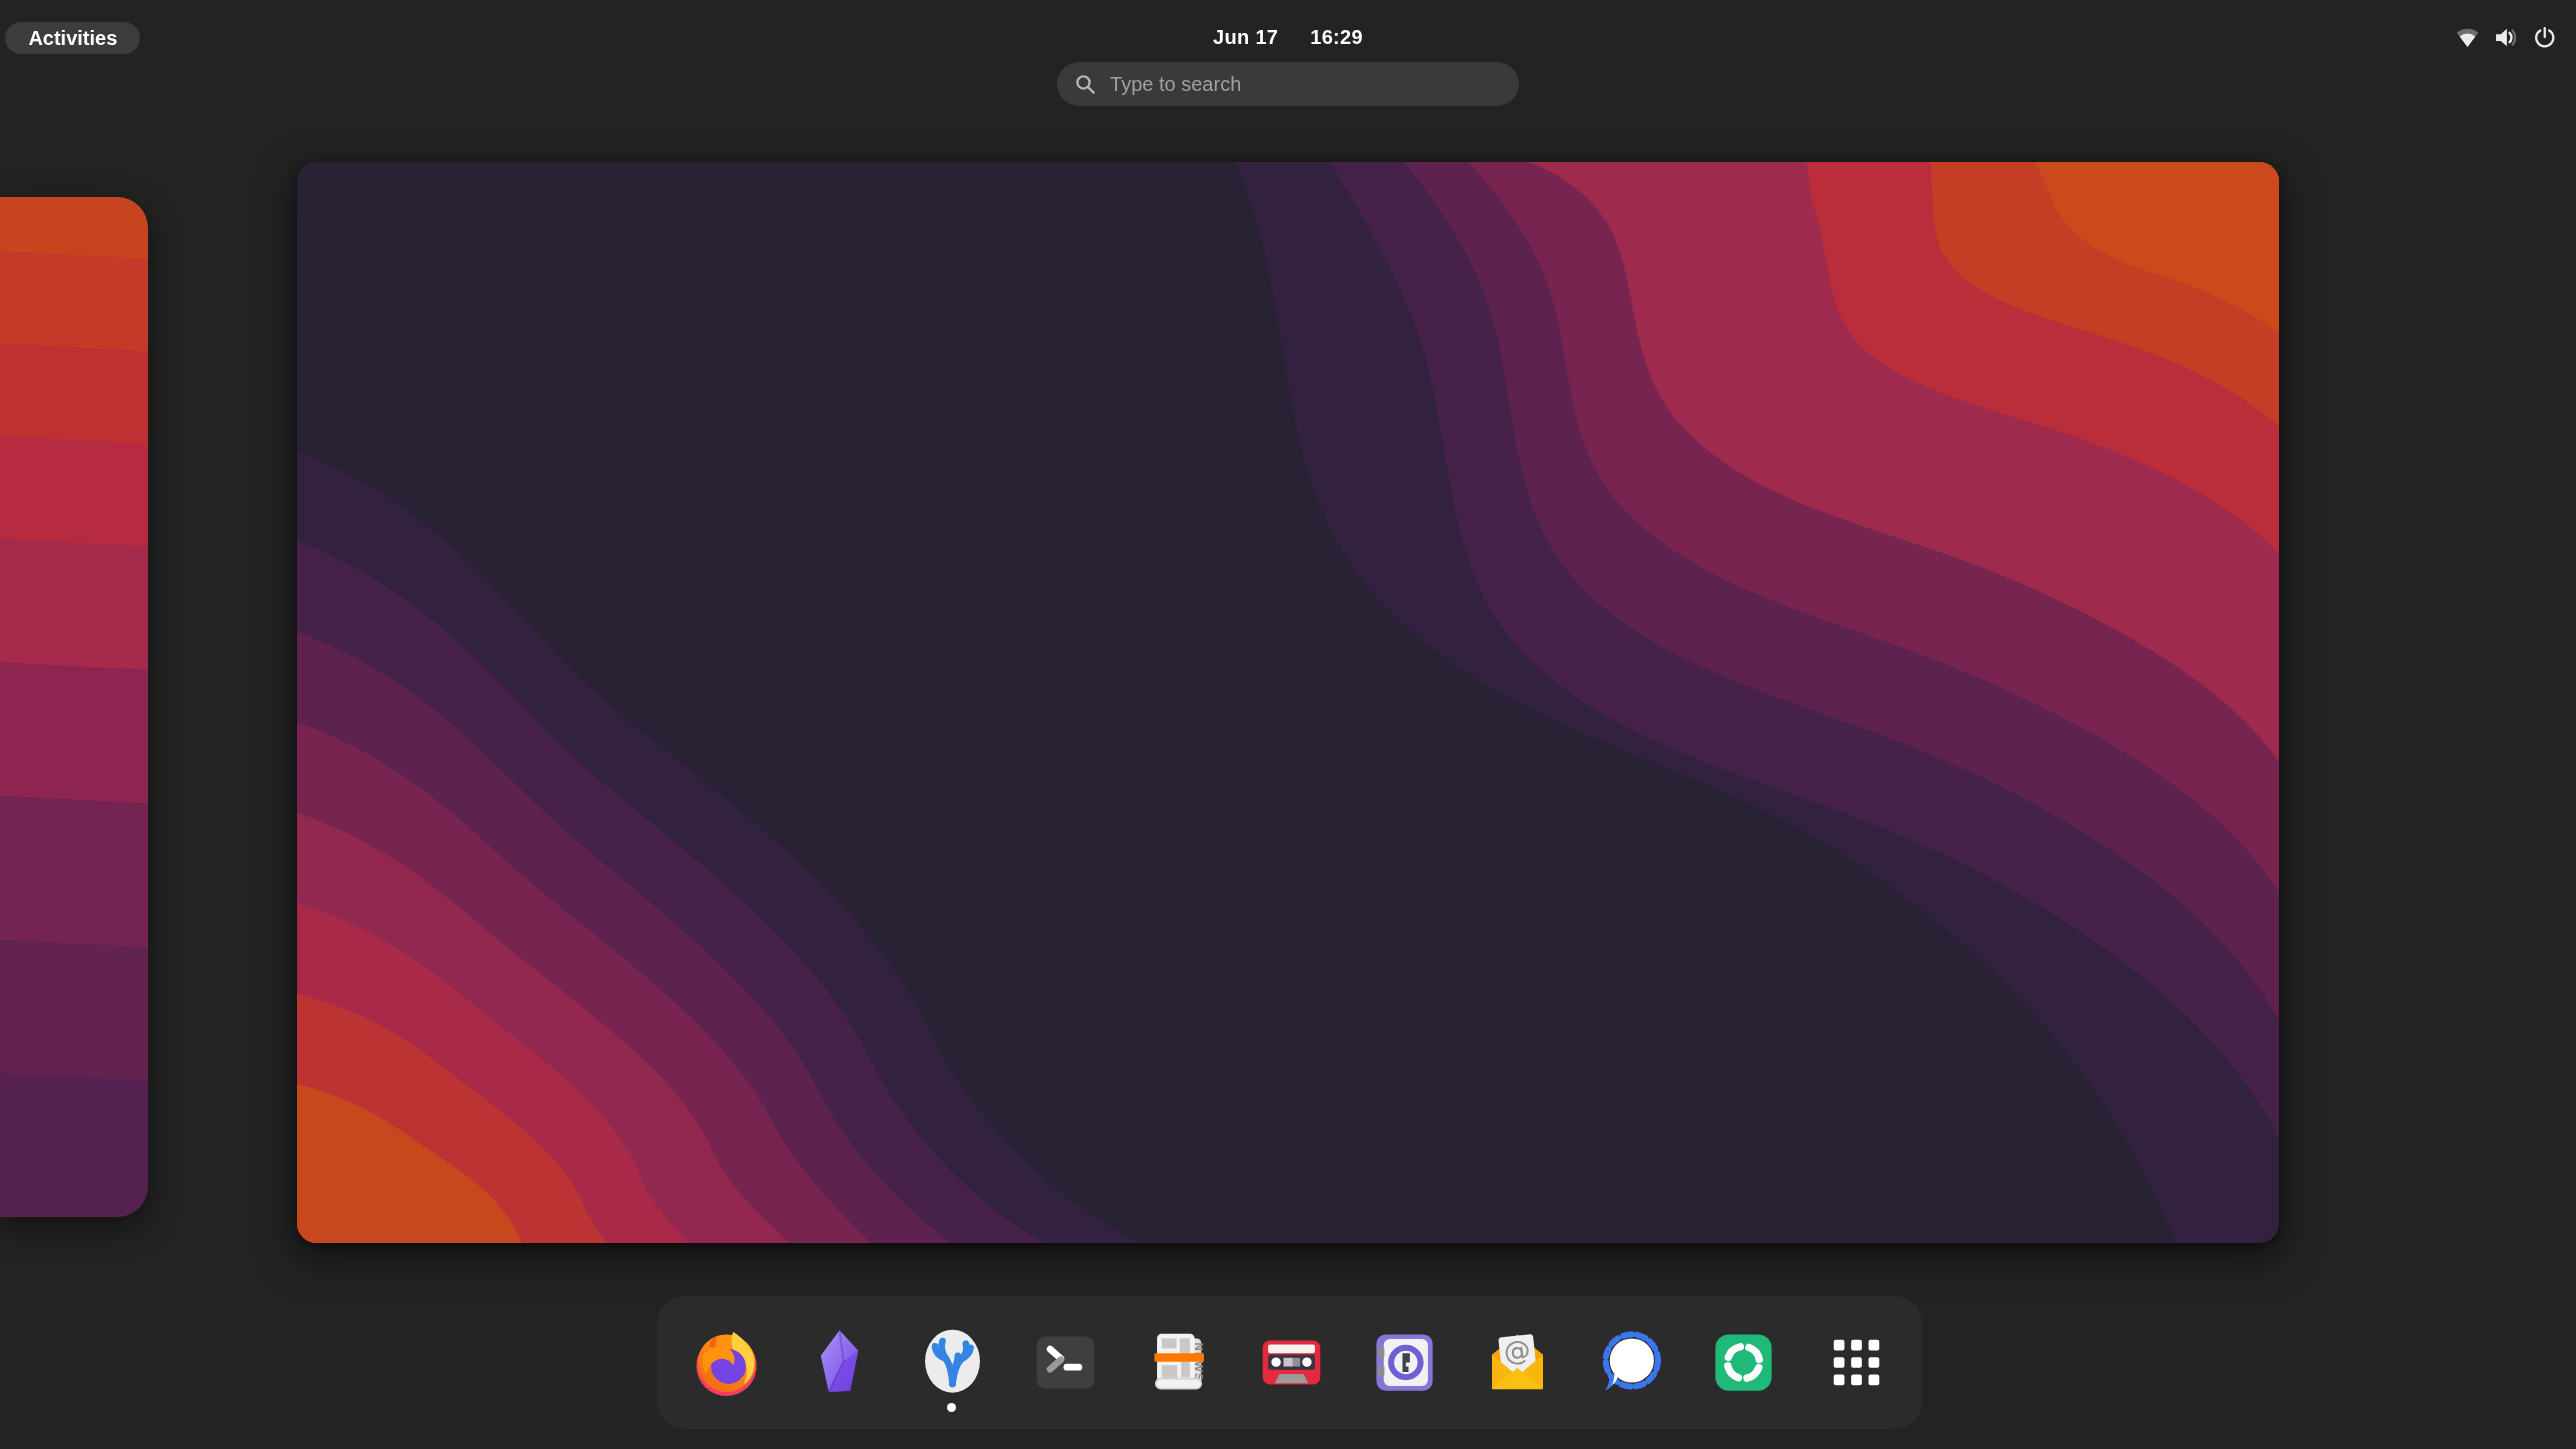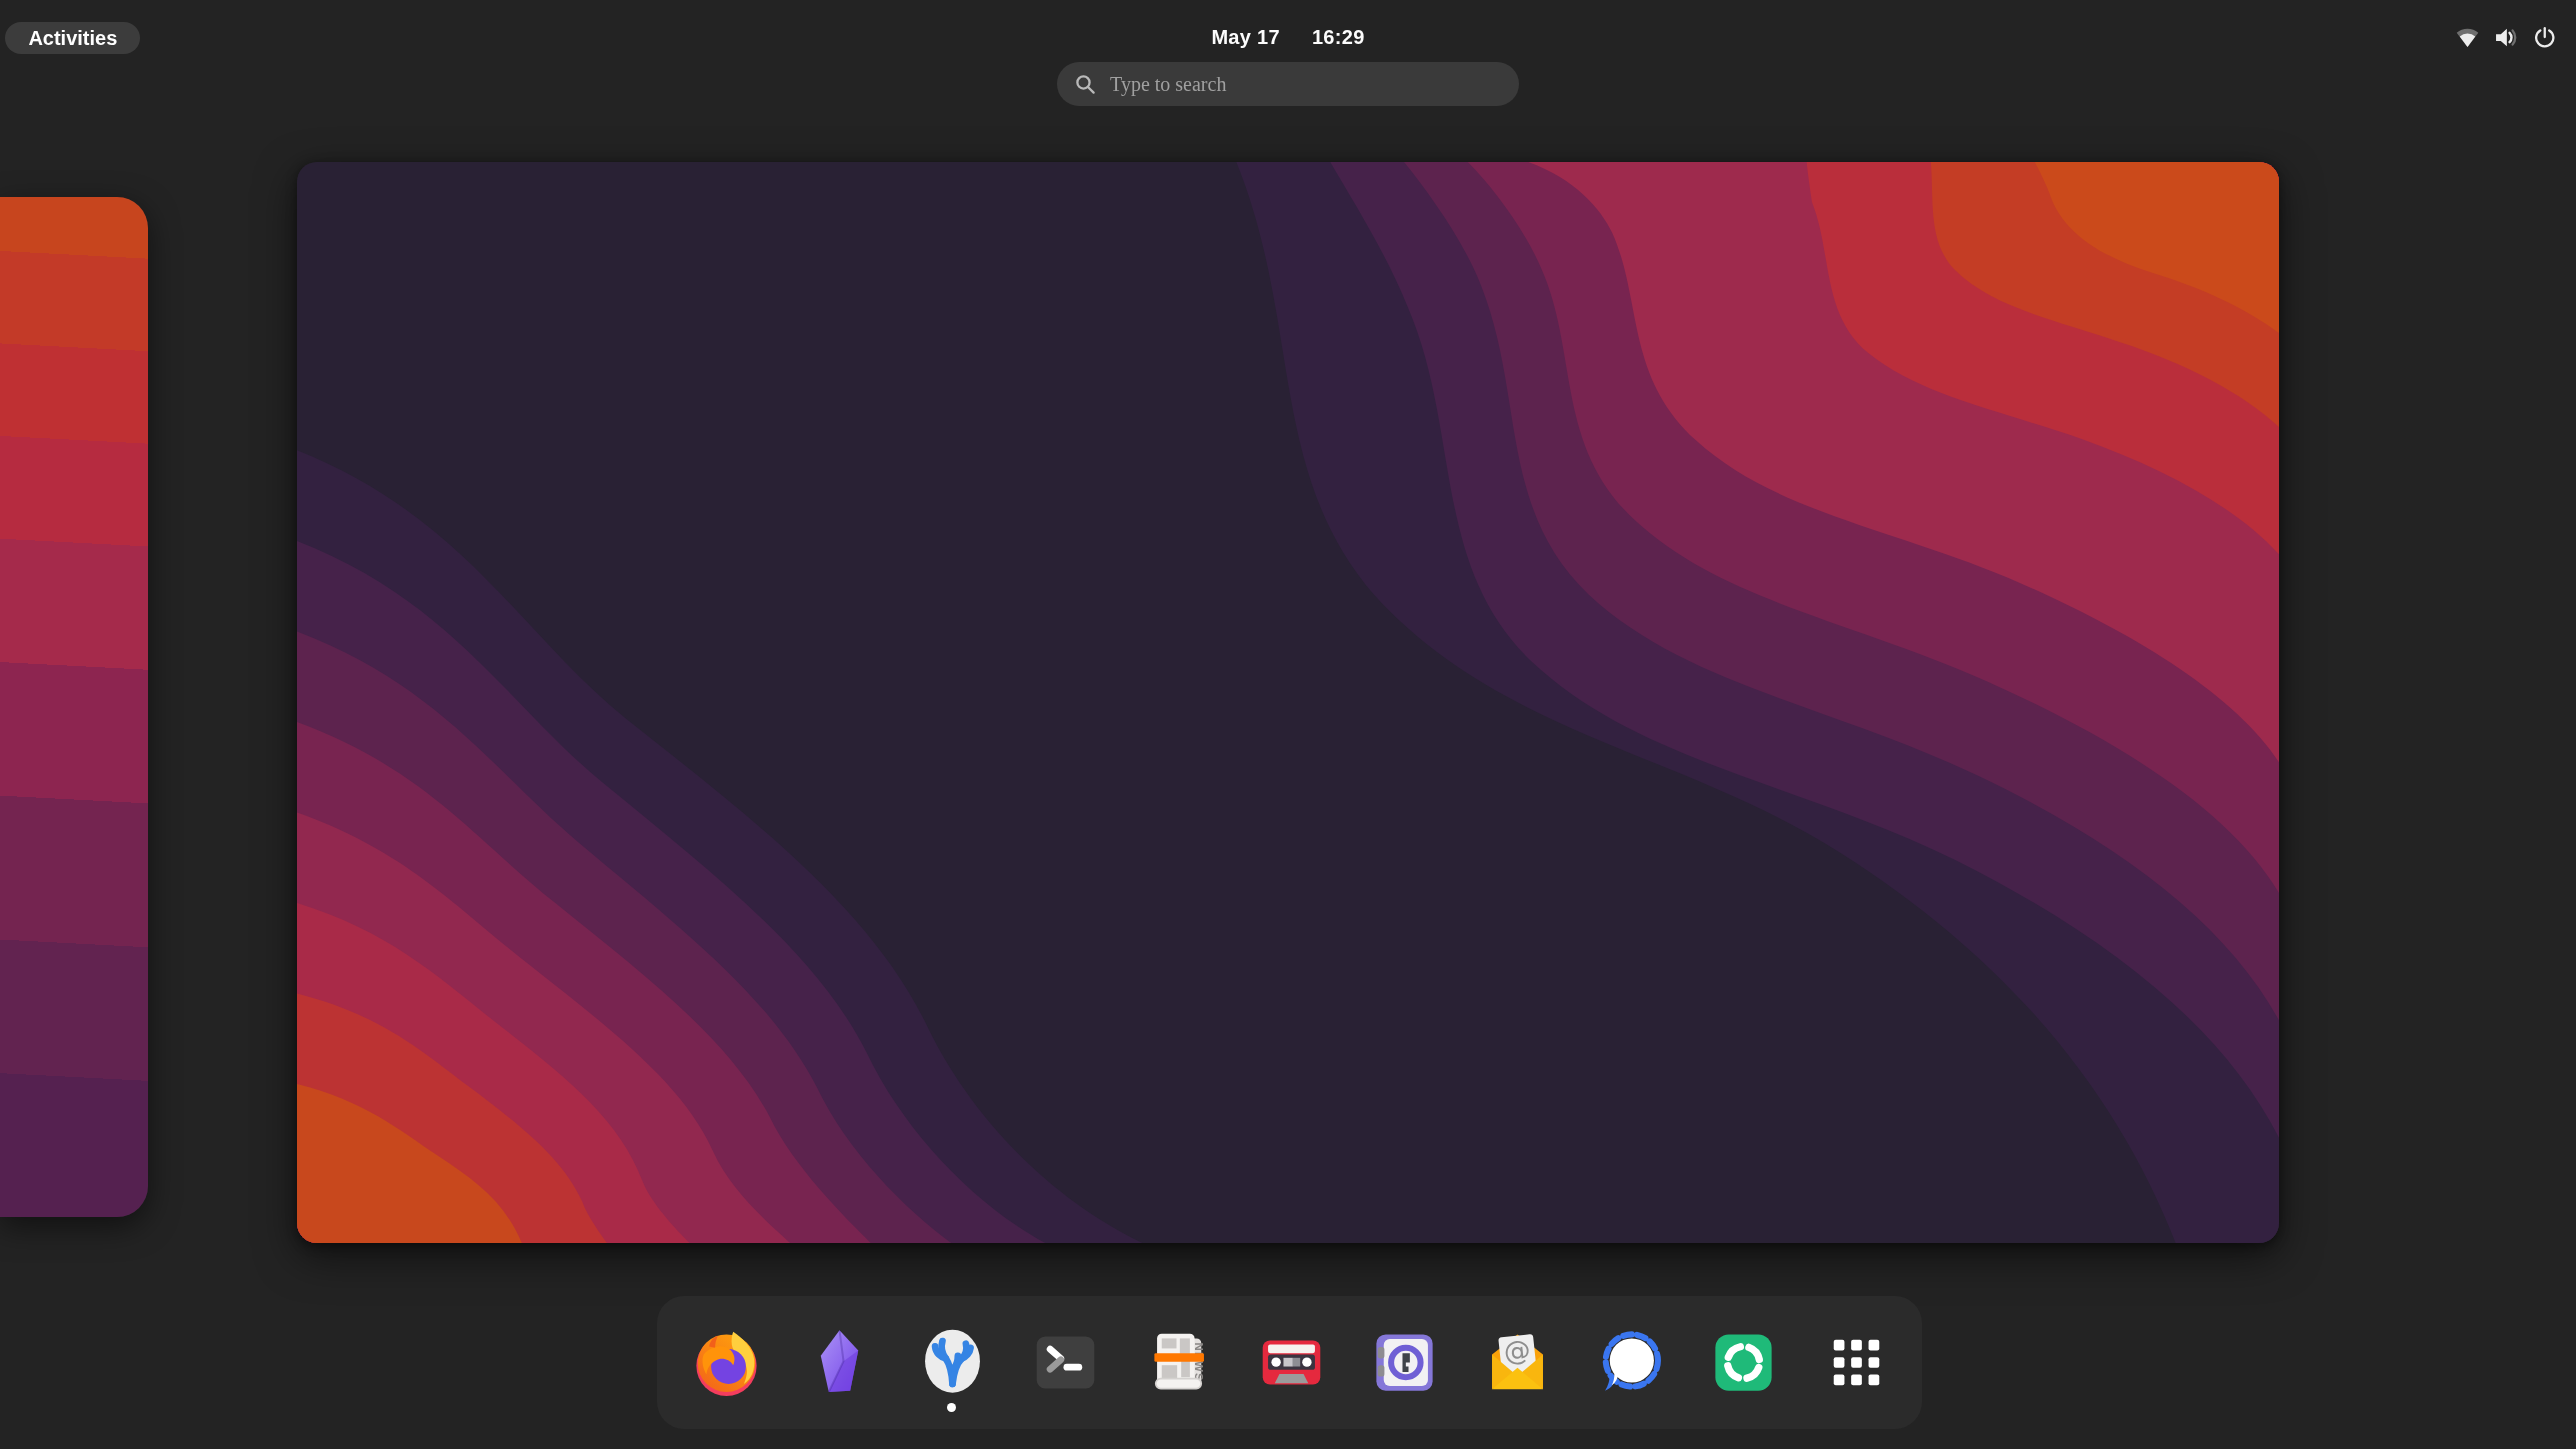--- a/index.html
+++ b/index.html
@@ -30,21 +30,21 @@
   
   .search-bar{
     position:absolute;left:1057px;top:62px;width:462px;height:44px;
     background:#3a3a3a;border-radius:22px;display:flex;align-items:center;
     padding:0;box-sizing:border-box;
   }
   .search-bar .mag{margin-left:17.4px;flex:0 0 auto;display:flex;}
   .search-input{
     flex:1;background:transparent;border:none;outline:none;
     color:#e8e8e8;font-size:20px;margin-left:10.7px;margin-right:13.4px;
-    font-family:Liberation Serif, serif;
+    font-family:Liberation Sans, sans-serif;
   }
   .search-input::placeholder{color:#a0a0a0;opacity:1;}
   
   .ws-left{
     position:absolute;left:0;top:197px;width:148px;height:1020px;
     border-radius:0 31px 31px 0;
     background:linear-gradient(183deg,
       #c7451e 0%,#c7451e 6%,#c33a28 6%,#c33a28 15%,#bf3033 15%,#bf3033 24%,
       #b62b40 24%,#b62b40 34%,#a52a4b 34%,#a52a4b 46%,#8d2550 46%,#8d2550 59%,
       #742450 59%,#742450 73%,#622350 73%,#622350 86%,#552150 86%,#552150 100%);
@@ -72,21 +72,21 @@
   }
 </style>
 </head>
 <body>
 
 <div class="topbar">
   <div class="activities-pill">
     <span>Activities</span>
   </div>
   <div class="clock">
-    <span class="date">May 17</span>
+    <span class="date">Jun 17</span>
     <span class="time">16:29</span>
   </div>
   <div class="status-area">
     <span class="status-icon">
       <svg width="27" height="27" viewBox="0 0 40 40">
         <path d="M4,13 A24,24 0 0 1 36,13 L20,34 Z" fill="#6e6e6e"></path>
         <path d="M8.5,18.5 A17,17 0 0 1 31.5,18.5 L20,34 Z" fill="#ececec"></path>
       </svg>
     </span>
     <span class="status-icon">

